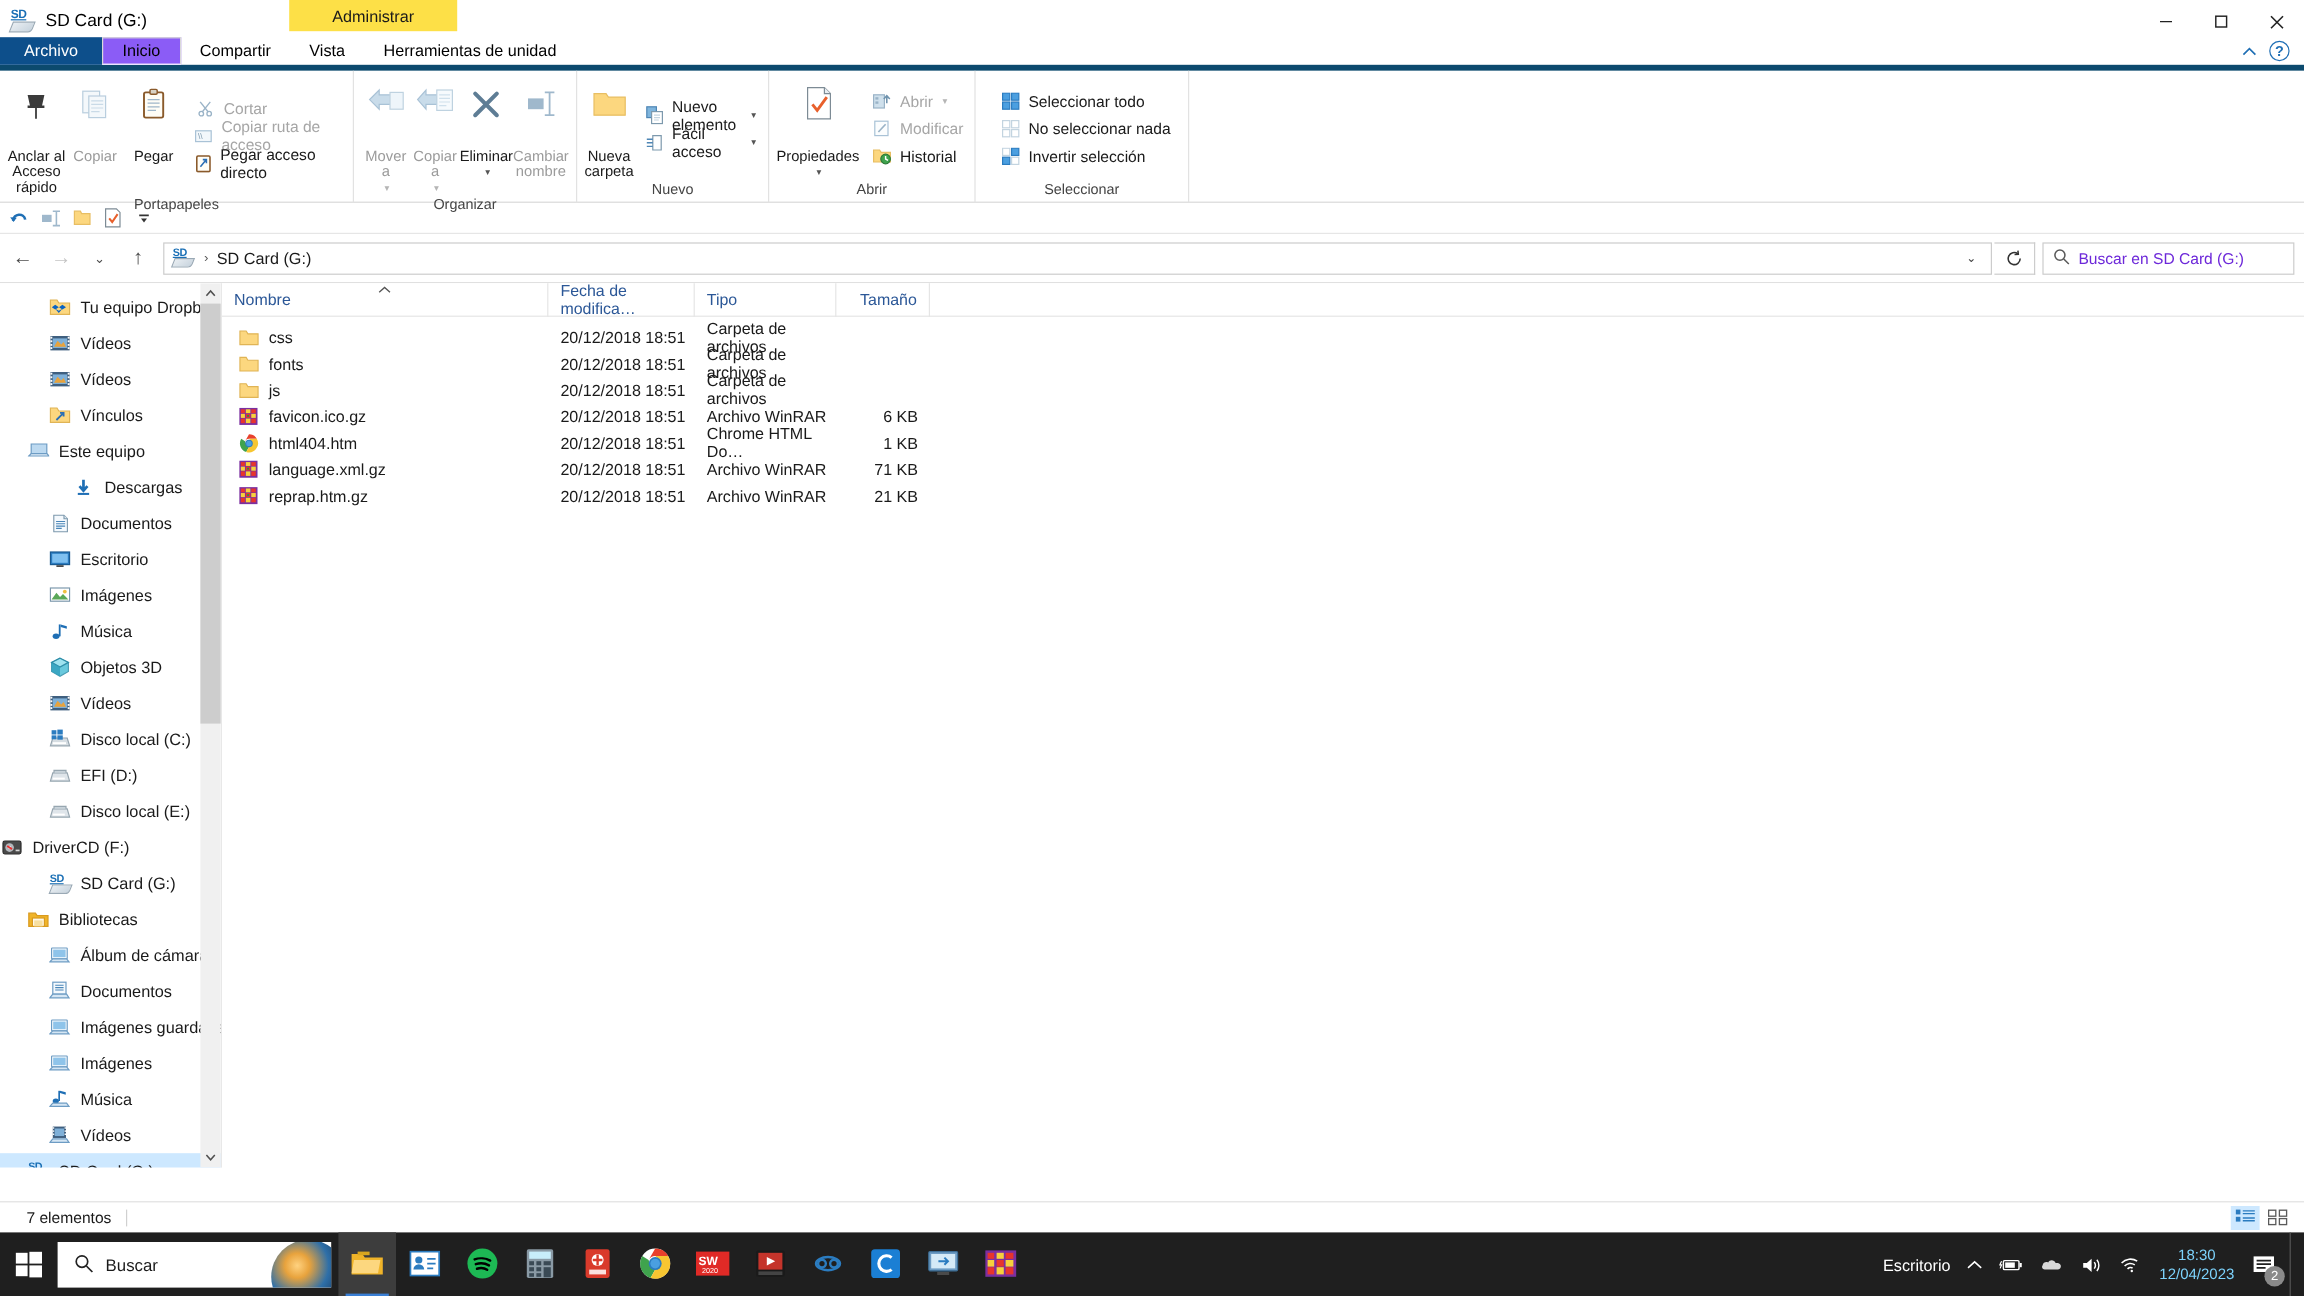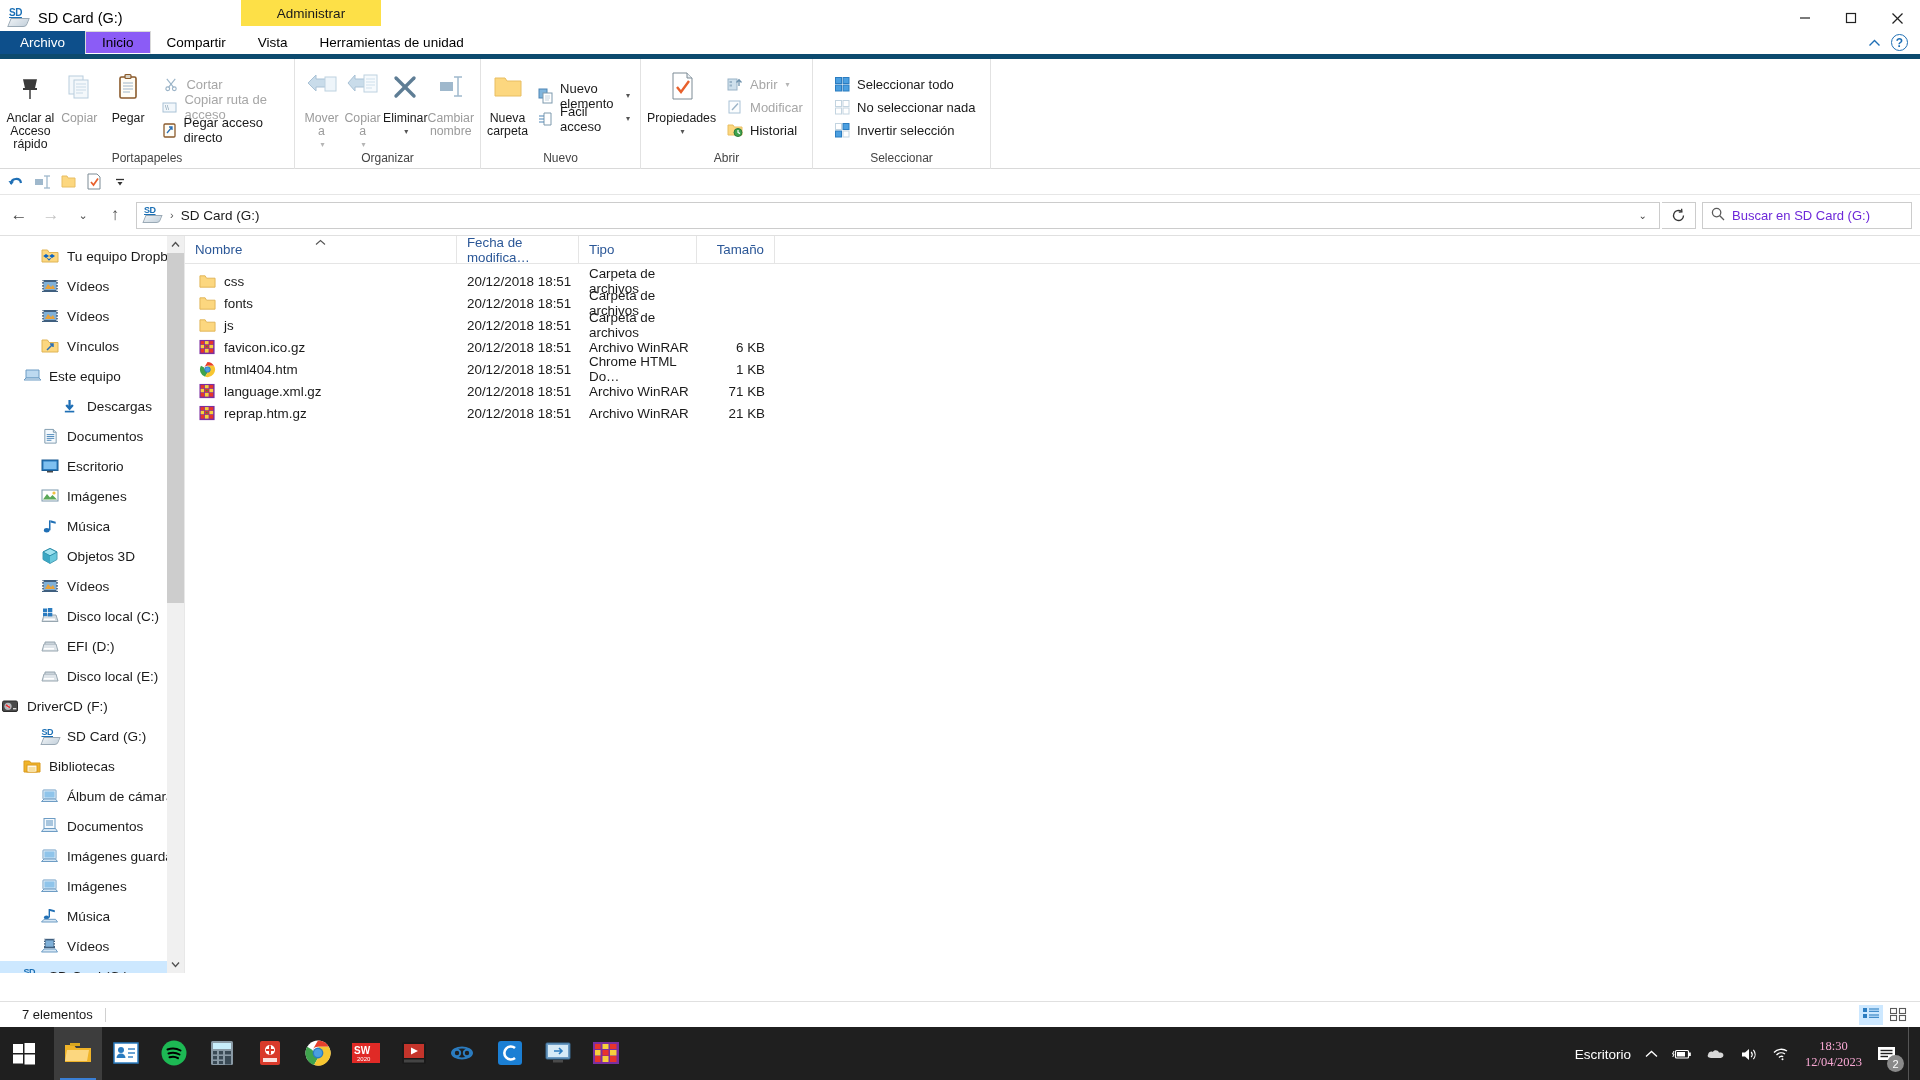--- a/index.html
+++ b/index.html
@@ -38,21 +38,21 @@
   .help-circle { width:17px;height:17px;border:1.5px solid #1f6fb5;border-radius:50%;color:#1f6fb5;font-size:12px;display:flex;align-items:center;justify-content:center;font-weight:bold;}
 
   
   .ribbon { height:110px; background:#ffffff; border-bottom:1px solid #d9d9d9; display:flex; position:relative;}
   .rgroup { display:flex; flex-direction:column; border-right:1px solid #e2e2e2; position:relative; height:110px;}
   .rgroup-body { display:flex; flex:1; padding:4px 6px 0 6px; }
   .rgroup-title { text-align:center; font-size:12px; color:#444; padding-bottom:4px; }
   .bigbtn { width:60px; display:flex; flex-direction:column; align-items:center; justify-content:flex-start; padding-top:6px; font-size:12.3px; color:#1a1a1a; text-align:center; line-height:13px; cursor:default;}
   .bigbtn.dim { color:#9b9b9b; }
   .bigbtn .ic { height:36px; display:flex; align-items:center; justify-content:center;}
-  .bigbtn .lbl { margin-top:7px; }
+  .bigbtn .lbl { margin-top:19px; }
   .smallcol { display:flex; flex-direction:column; justify-content:center; padding-left:6px; gap:2px; }
   .smallbtn { display:flex; align-items:center; gap:6px; font-size:13px; color:#1a1a1a; height:21px; padding:0 4px; cursor:default;}
   .smallbtn.dim { color:#a6a6a6; }
   .smallbtn .ic { width:18px; height:17px; display:flex; align-items:center; justify-content:center;}
   .caret { font-size:8px; color:#555; margin-left:2px;}
   .caret.dim { color:#b5b5b5; }
 
   
   .qat { height:26px; display:flex; align-items:center; gap:4px; padding-left:5px; background:#fff; border-bottom:1px solid #e6e6e6;}
   .qat-btn { width:22px;height:22px; display:flex;align-items:center;justify-content:center; cursor:default;}
@@ -111,21 +111,21 @@
   .tsearch .txt { font-size:14px; color:#1a1a1a; z-index:2;}
   .tsearch .globe { position:absolute; right:-12px; bottom:-22px; width:62px; height:62px; border-radius:50%;
      background: radial-gradient(circle at 35% 35%, #ffd280 0%, #e8a33d 18%, #2e6fa8 46%, #16365c 75%); }
   .tasks { display:flex; align-items:center; gap:0px; margin-left:6px;}
   .task { width:48px;height:54px; display:flex;align-items:center;justify-content:center; position:relative; cursor:default;}
   .task.active { background:#3d3d3d;}
   .task.active::after{content:""; position:absolute;bottom:0;left:6px;right:6px;height:3px;background:#3a7fd5;}
   .tray { margin-left:auto; display:flex; align-items:center; gap:0px; padding-right:4px; color:#fff;}
   .tray-item { height:54px; display:flex; align-items:center; justify-content:center; padding:0 7px; cursor:default;}
   .desktop-lbl { font-size:13.5px; color:#fff; }
-  .clock { display:flex; flex-direction:column; align-items:center; justify-content:center; font-size:12.5px; color:#f9a8d4; line-height:16px; padding:0 8px;font-family:Liberation Serif, serif;}
+  .clock { display:flex; flex-direction:column; align-items:center; justify-content:center; font-size:12.5px; color:#7dd3fc; line-height:16px; padding:0 8px;}
   .notif { position:relative; padding:0 10px 0 6px; height:54px; display:flex;align-items:center;}
   .notif-badge { position:absolute; right:4px; bottom:9px; width:17px;height:17px;border-radius:50%; background:#8a8a8a; color:#fff; font-size:11px; display:flex;align-items:center;justify-content:center;}
   .showdesk { width:8px;height:54px; border-left:1px solid #555;}
 </style>
 </head>
 <body>
 
 <div class="titlebar">
   <div class="title-left">
     <span class="title-icon">
@@ -1039,20 +1039,30 @@
   <div class="startbtn">
     <svg width="22" height="22" viewBox="0 0 22 22">
         <g fill="#ffffff">
           <rect x="0" y="1" width="10" height="9"></rect>
           <rect x="11.5" y="0" width="10.5" height="10"></rect>
           <rect x="0" y="11.5" width="10" height="9"></rect>
           <rect x="11.5" y="11.5" width="10.5" height="10"></rect>
         </g>
       </svg>
   </div>
+  <div class="tsearch">
+    <span>
+      <svg width="16" height="16" viewBox="0 0 16 16">
+          <circle cx="6.3" cy="6.3" r="4.8" fill="none" stroke="#222" stroke-width="1.4"></circle>
+          <line x1="10" y1="10" x2="15" y2="15" stroke="#222" stroke-width="1.4"></line>
+        </svg>
+    </span>
+    <span class="txt">Buscar</span>
+    <span class="globe"></span>
+  </div>
   <div class="tasks" id="task-list">
       <div class="task active">
         <span><svg width="28" height="24" viewBox="0 0 28 24">
             <path d="M1 4 L10 4 L12 7 L27 7 L27 21 L1 21 Z" fill="#f0b429"></path>
             <path d="M3 9 L25 9 L23 20 L1 20 Z" fill="#fcd77f"></path>
             <rect x="6" y="2" width="10" height="3" fill="#d9a61f"></rect>
           </svg></span>
       </div>
       <div class="task">
         <span><svg width="26" height="22" viewBox="0 0 26 22">

